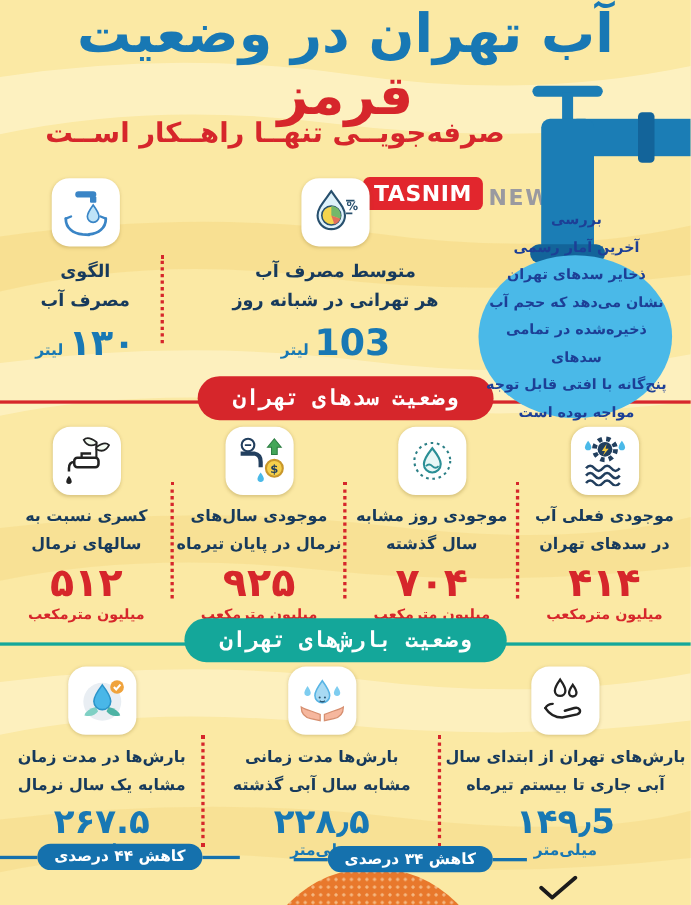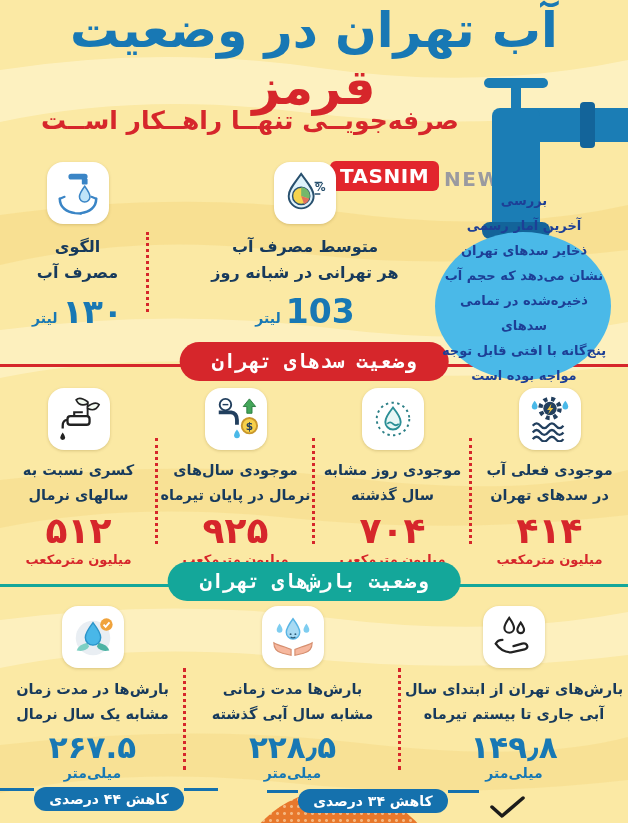--- a/index.html
+++ b/index.html
@@ -64,21 +64,21 @@
   .r-col{display:flex;flex-direction:column;align-items:center;}
   .r-col.w1{width:228px;}.r-col.w2{width:215px;}.r-col.w3{width:185px;}
   .r-label{color:#173a5c;font-weight:bold;font-size:14.5px;line-height:25px;text-align:center;margin-top:9px;}
   .num-blue2{color:#1878b4;font-size:31px;font-weight:bold;line-height:36px;margin-top:2px;}
   
   .badge-wrap{position:absolute;display:flex;align-items:center;z-index:2;}
   .badge-44{left:0;top:767px;width:218px;}
   .badge-34{left:267px;top:769px;width:212px;}
   .badge-line{height:3px;background:#1571ad;flex:1;}
   .badge-pill{background:#1571ad;color:#fff;font-size:14px;font-weight:bold;
-    padding:4px 15px;border-radius:15px;white-space:nowrap;margin-top:20px;}
+    padding:4px 15px;border-radius:15px;white-space:nowrap;}
   
   .orange{position:absolute;left:232px;top:789px;width:214px;height:214px;border-radius:50%;
     background-color:#e8782c;
     background-image:radial-gradient(rgba(255,236,200,.55) 1.2px, transparent 1.7px);
     background-size:7px 7px;z-index:1;}
   .checkmark{position:absolute;left:490px;top:796px;z-index:2;}
 </style>
 </head>
 <body>
 
@@ -258,21 +258,21 @@
           <path d="M19 4 q5 7 5 10.5 a5 5 0 1 1 -10 0 q0 -3.5 5 -10.5 Z" fill="none" stroke="#222" stroke-width="2.2"></path>
           <path d="M31 9 q3.5 5 3.5 7.5 a3.5 3.5 0 1 1 -7 0 q0 -2.5 3.5 -7.5 Z" fill="none" stroke="#222" stroke-width="2.2"></path>
           <path d="M5 31 q6 9 16 9 l14 -3 q4 -1.5 2.5 -4.5 q-1.5 -2.5 -5 -1.5 l-9 2.5" fill="none" stroke="#222" stroke-width="2.4" stroke-linecap="round"></path>
           <path d="M5 31 q2 -4 7 -4" fill="none" stroke="#222" stroke-width="2.2" stroke-linecap="round"></path>
         </svg>
       </div>
       <div class="r-label">
         <div>بارش‌های تهران از ابتدای سال</div>
         <div>آبی جاری تا بیستم تیرماه</div>
       </div>
-      <div class="num-blue2">۱۴۹٫۸</div>
+      <div class="num-blue2">۱۴۹٫5</div>
       <div class="unit-blue">میلی‌متر</div>
     </div>
     <div class="r-col w2">
       <div class="icon-card">
         <svg width="46" height="46" viewBox="0 0 48 48">
           <path d="M10 10 q3 4.5 3 6.5 a3 3 0 1 1 -6 0 q0 -2 3 -6.5 Z" fill="#7ecdf0"></path>
           <path d="M38 10 q3 4.5 3 6.5 a3 3 0 1 1 -6 0 q0 -2 3 -6.5 Z" fill="#7ecdf0"></path>
           <path d="M24 5 q7 9.5 7 14 a7 7 0 1 1 -14 0 q0 -4.5 7 -14 Z" fill="#a8daf3" stroke="#58b4e4" stroke-width="1.5"></path>
           <circle cx="21.5" cy="21" r="1" fill="#2c5a78"></circle>
             <circle cx="26.5" cy="21" r="1" fill="#2c5a78"></circle>

